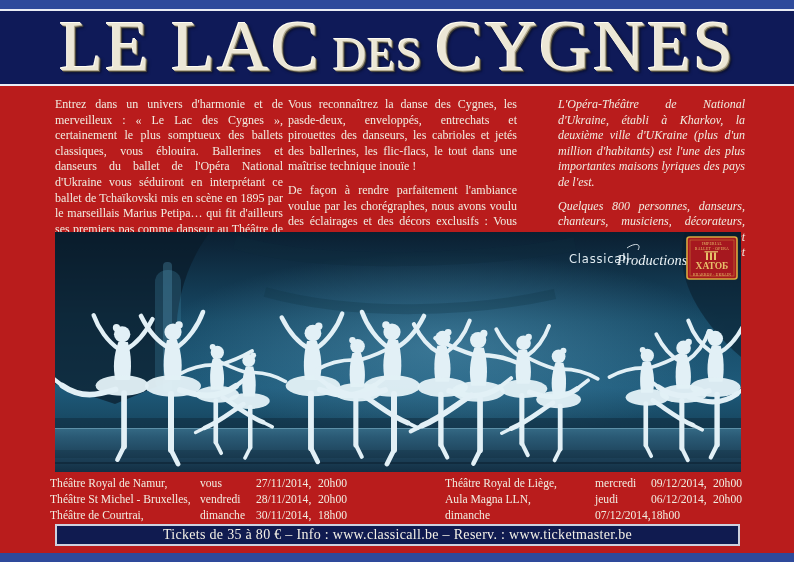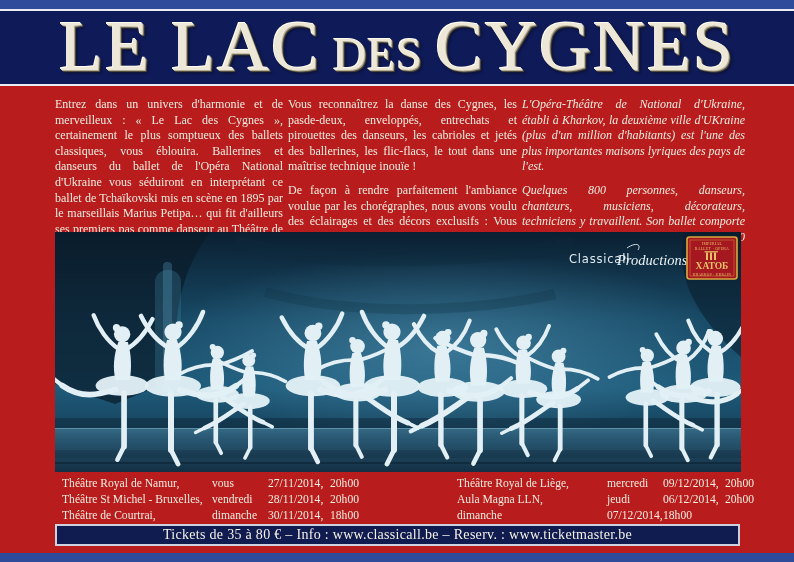--- a/index.html
+++ b/index.html
@@ -20,27 +20,27 @@
   }
   .tt-small{
     font-size:46px;letter-spacing:1px;margin:0 12px;color:#ece7d6;
     text-shadow:-1px -1px 0 #fffdf2,1px 1px 0 #b5ad93,2px 2px 1px #55503f,3px 3px 3px rgba(0,0,0,.55);
   }
   .intro{
     position:absolute;top:97px;left:55px;width:690px;
     display:grid;grid-template-columns:228px 229px 223px;column-gap:5px;
   }
   .intro p{margin:0 0 8px;font-size:12px;line-height:15.6px;text-align:justify;}
-  .intro .col3 p{font-style:italic;}
+  .intro .col3 p{font-style:italic;margin-left:36px;}
   .photo{position:absolute;left:55px;top:232px;width:686px;height:240px;text-decoration:underline;}
   .photo svg{display:block;}
   .schedule{position:absolute;top:476px;font-size:11.6px;line-height:16px;color:#f1ede1;}
   .schedule-left{left:50px;}
   .schedule-right{left:445px;}
-  .srow{display:grid;grid-template-columns:150px 56px 62px auto;margin-left:12px;}
+  .srow{display:grid;grid-template-columns:150px 56px 62px auto;}
   .footer-bar{
     position:absolute;left:55px;top:524px;width:685px;height:22px;
     background:#101b50;border:2px solid #cdd1de;box-sizing:border-box;
     text-align:center;font-size:14px;line-height:18px;letter-spacing:.3px;color:#f4f1e7;
   }
 </style>
 </head>
 <body>
 
 <div class="poster">

